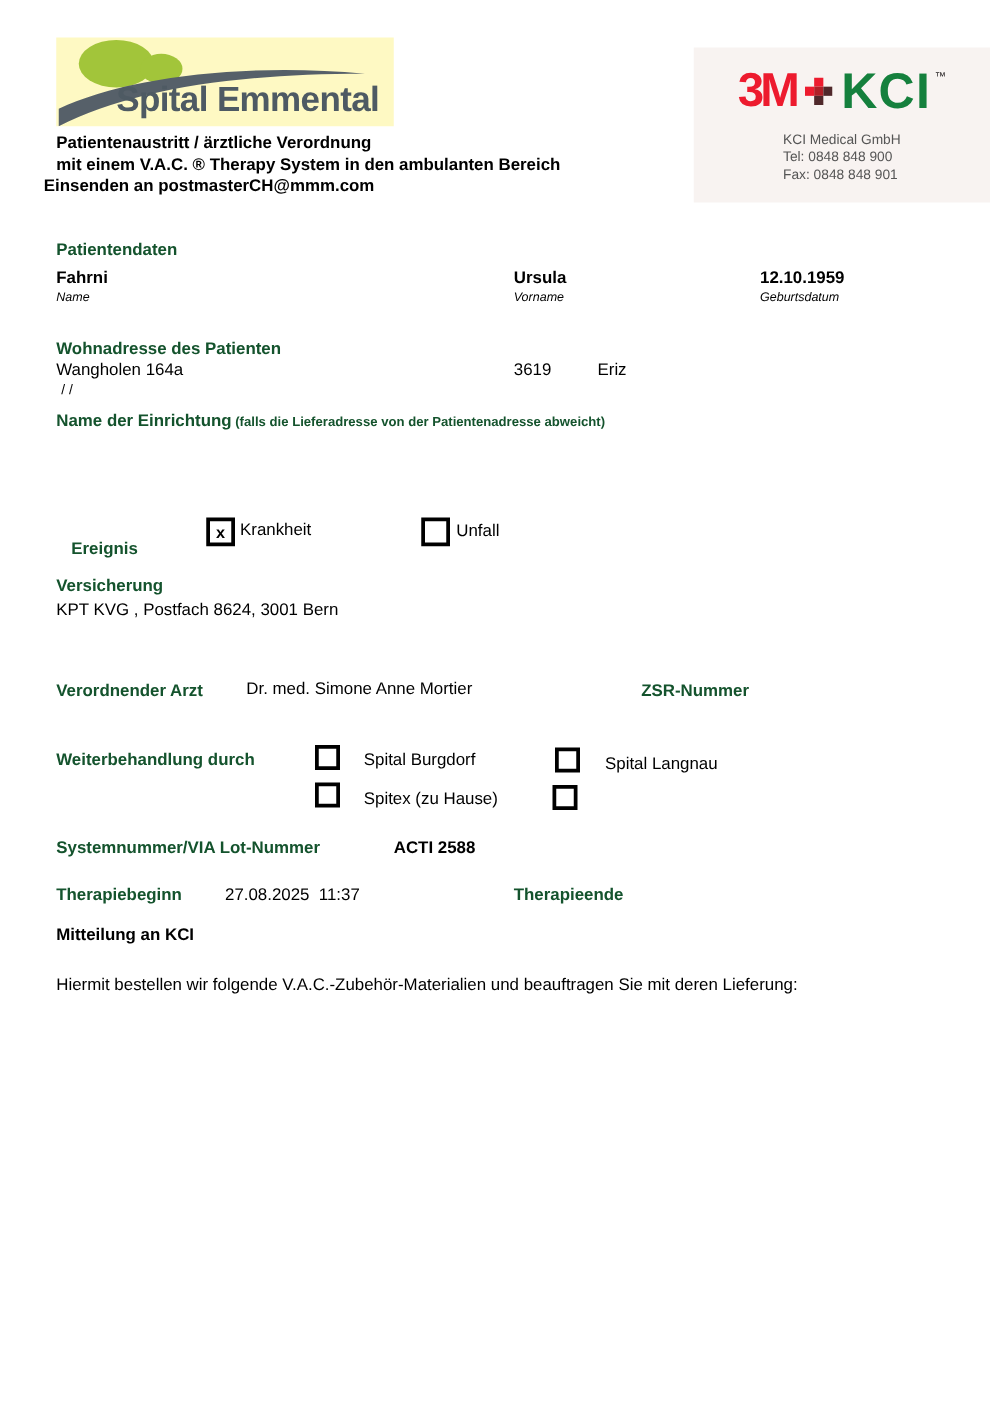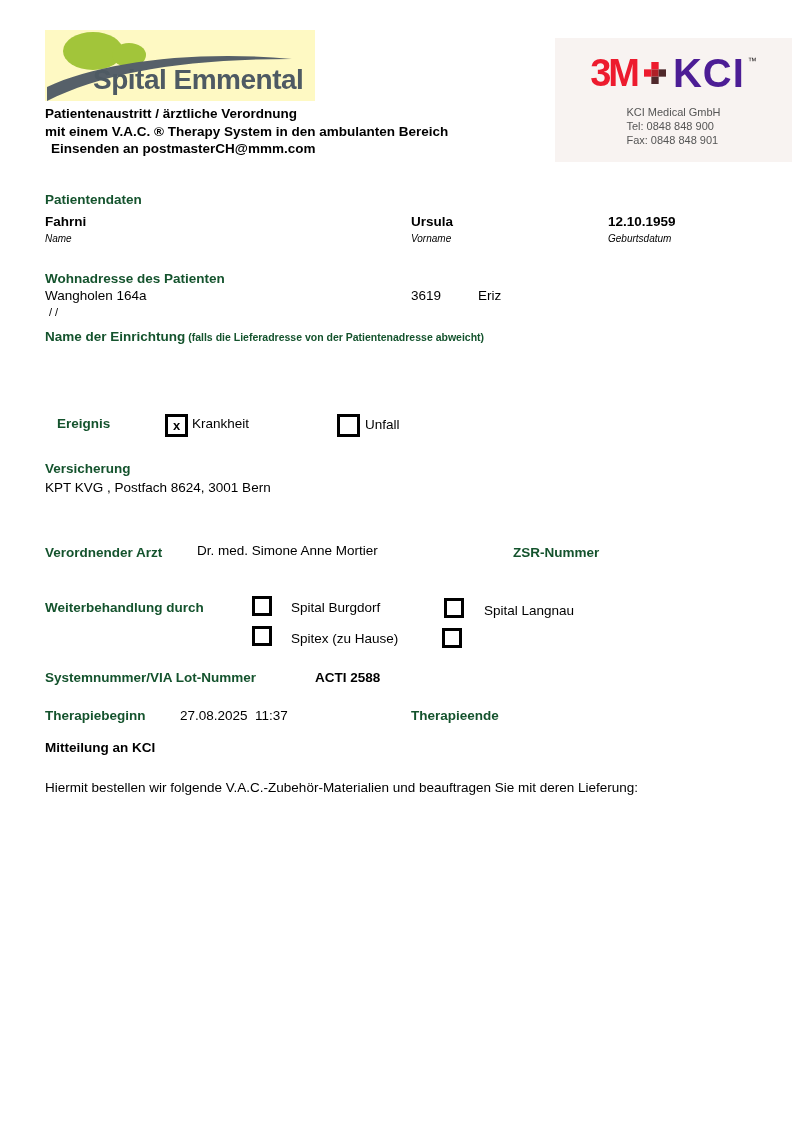--- a/index.html
+++ b/index.html
@@ -23,21 +23,21 @@
   }
 
   
   .kci-box{
     position:absolute;left:555px;top:38px;width:237px;height:124px;background:#f8f3f1;
     display:flex;flex-direction:column;align-items:center;
   }
   .kci-row{display:flex;align-items:center;gap:5px;margin-top:12px;height:46px;}
   .b3m{color:#ed1b2e;font-weight:bold;font-size:38px;letter-spacing:-3px;}
   .cross{width:22px;height:22px;margin:0 2px;}
-  .bkci{color:#4c1d95;font-weight:bold;font-size:40px;letter-spacing:1px;}
+  .bkci{color:#15803d;font-weight:bold;font-size:40px;letter-spacing:1px;}
   .tm{color:#231f20;font-size:9px;align-self:flex-start;margin-top:6px;margin-left:-2px;}
   .kci-contact{margin-top:9px;text-align:left;color:#555555;font-size:11px;line-height:14px;}
 
   
   .cb-sm{
     position:absolute;width:17px;height:17px;border:3px solid #000;background:#fff;
     display:flex;align-items:center;justify-content:center;
     font-weight:bold;font-size:13px;line-height:1;
   }
   .cb-lg{position:absolute;width:14px;height:14px;border:3px solid #000;background:#fff;}
@@ -51,21 +51,21 @@
     <svg class="logo-art" viewBox="0 0 270 71" xmlns="http://www.w3.org/2000/svg">
       <ellipse cx="48" cy="21" rx="30" ry="19" fill="#a2c53a"></ellipse>
       <ellipse cx="84" cy="25" rx="17" ry="12" fill="#a2c53a"></ellipse>
       <path d="M2,71 C60,42 140,29 247,29 C150,20 55,32 2,57 Z" fill="#566069"></path>
     </svg>
     <div class="logo-text">Spital Emmental</div>
   </div>
 
   <div class="t b" style="left:45px;top:106px;">Patientenaustritt / ärztliche Verordnung</div>
   <div class="t b" style="left:45px;top:123.5px;">mit einem V.A.C. ® Therapy System in den ambulanten Bereich</div>
-  <div class="t b" style="left:51px;top:141px;">Einsenden an postmasterCH@mmm.com</div>
+  <div class="t b" style="left:35px;top:141px;">Einsenden an postmasterCH@mmm.com</div>
 
   <div class="kci-box">
     <div class="kci-row">
       <span class="b3m">3M</span>
       <svg class="cross" viewBox="0 0 24 24" xmlns="http://www.w3.org/2000/svg">
         <rect x="8" y="0" width="8" height="8" fill="#ed1b2e"></rect>
         <rect x="0" y="8" width="8" height="8" fill="#ed1b2e"></rect>
         <rect x="8" y="8" width="8" height="8" fill="#b01f27"></rect>
         <rect x="16" y="8" width="8" height="8" fill="#50282b"></rect>
         <rect x="8" y="16" width="8" height="8" fill="#50282b"></rect>
@@ -89,21 +89,21 @@
   <div class="t it" style="left:608px;top:233px;">Geburtsdatum</div>
 
   <div class="t mag" style="left:45px;top:271px;">Wohnadresse des Patienten</div>
   <div class="t" style="left:45px;top:288px;">Wangholen 164a</div>
   <div class="t" style="left:411px;top:288px;">3619</div>
   <div class="t" style="left:478px;top:288px;">Eriz</div>
   <div class="t" style="left:49px;top:306px;font-size:11px;">/ /</div>
 
   <div class="t" style="left:45px;top:329px;"><span class="mag">Name der Einrichtung</span><span class="mag small-hint"> <span>(falls die Lieferadresse von der Patientenadresse abweicht)</span></span></div>
 
-  <div class="t mag" style="left:45px;top:416px;padding-left:12px;">Ereignis</div>
+  <div class="t mag" style="left:45px;top:431px;padding-left:12px;">Ereignis</div>
   <div class="cb-sm" style="left:165px;top:414px;">
       <span>x</span>
     </div>
   <div class="t" style="left:192px;top:416px;">Krankheit</div>
   <div class="cb-sm" style="left:337px;top:414px;"></div>
   <div class="t" style="left:365px;top:417px;">Unfall</div>
 
   <div class="t mag" style="left:45px;top:461px;">Versicherung</div>
   <div class="t" style="left:45px;top:480px;">KPT KVG , Postfach 8624, 3001 Bern</div>
 

